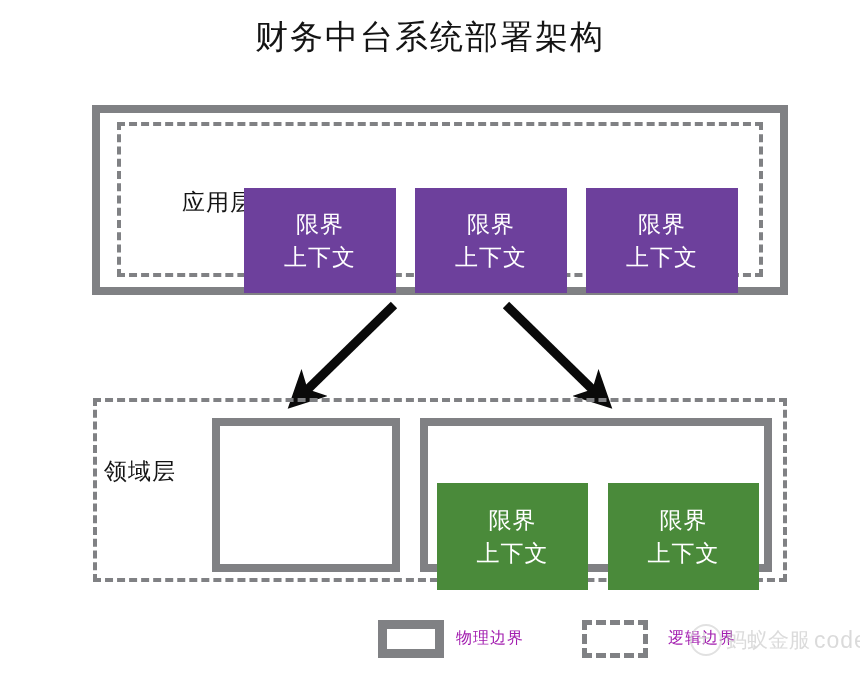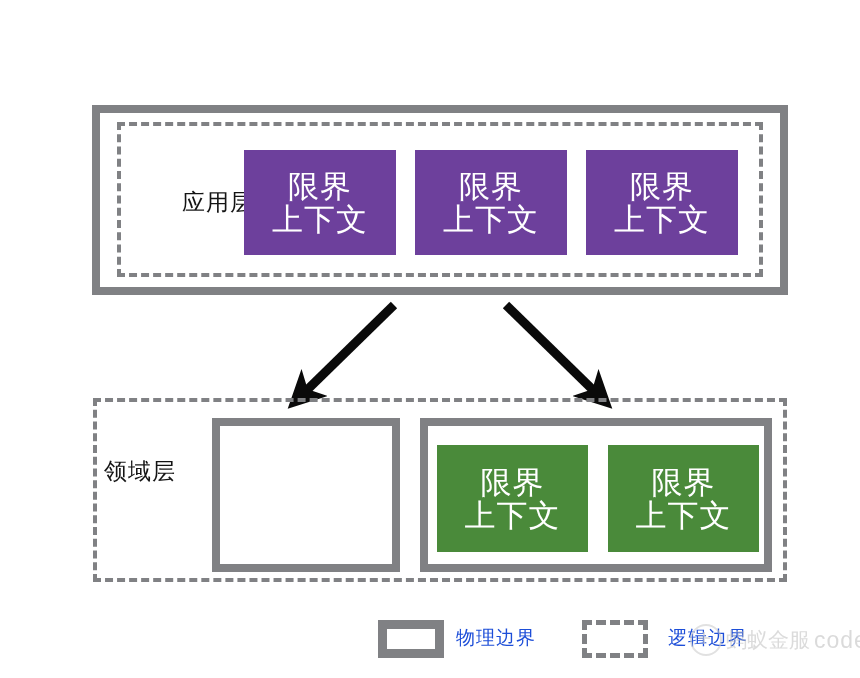--- a/index.html
+++ b/index.html
@@ -47,24 +47,25 @@
     background: transparent;
   }
   .ctx-box {
     position: absolute;
     box-sizing: border-box;
     display: flex;
     flex-direction: column;
     align-items: center;
     justify-content: center;
     color: #ffffff;
-    font-size: 31px;
+    font-size: 23px;
     line-height: 33px;
     letter-spacing: 1px;
     text-align: center;
+    margin-top: 38px;
   }
   .ctx-box.purple { background: #6d409c; }
   .ctx-box.green  { background: #4a8a3a; }
   .ctx-line { display: block; }
 
   .layer-label {
     position: absolute;
     font-size: 23px;
     line-height: 30px;
     letter-spacing: 1px;
@@ -105,24 +106,24 @@
     box-sizing: border-box;
     left: 582px;
     top: 8px;
     width: 66px;
     height: 38px;
     border: 5px dashed #808184;
     background: transparent;
   }
   .legend-text {
     position: absolute;
-    font-size: 19px;
+    font-size: 16px;
     line-height: 34px;
     letter-spacing: 1px;
-    color: #1d4ed8;
+    color: #a21caf;
     white-space: nowrap;
   }
   #legend-label-physical { left: 456px; top: 9px; }
   #legend-label-logical  { left: 668px; top: 9px; }
 
   
   #watermark {
     position: absolute;
     left: 690px;
     top: 618px;
@@ -171,20 +172,21 @@
     color: #bdbdbd;
     letter-spacing: 1px;
     white-space: nowrap;
   }
 </style>
 </head>
 <body>
 
 <div id="diagram-root">
 
+  <div id="diagram-title">财务中台系统部署架构</div>
 
   <div class="phys-box" id="app-layer-physical" style="left:92px; top:105px; width:696px; height:190px;">
   </div>
 
   <div class="logic-box" id="app-layer-logical" style="left:117px; top:122px; width:646px; height:155px;">
   </div>
 
   <div class="layer-label" id="app-layer-label" style="left:134px; top:187px;margin-left:48px;">应用层</div>
 
   <div class="ctx-box purple" id="app-ctx-1" style="left:244px; top:150px; width:152px; height:105px;">

